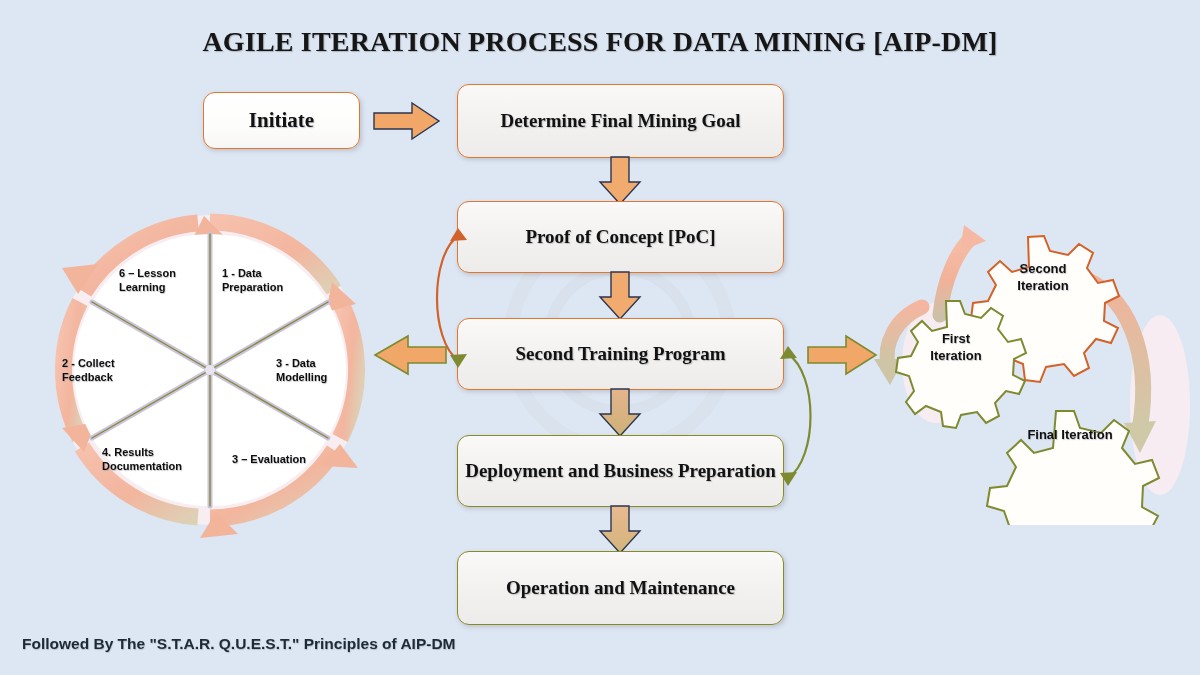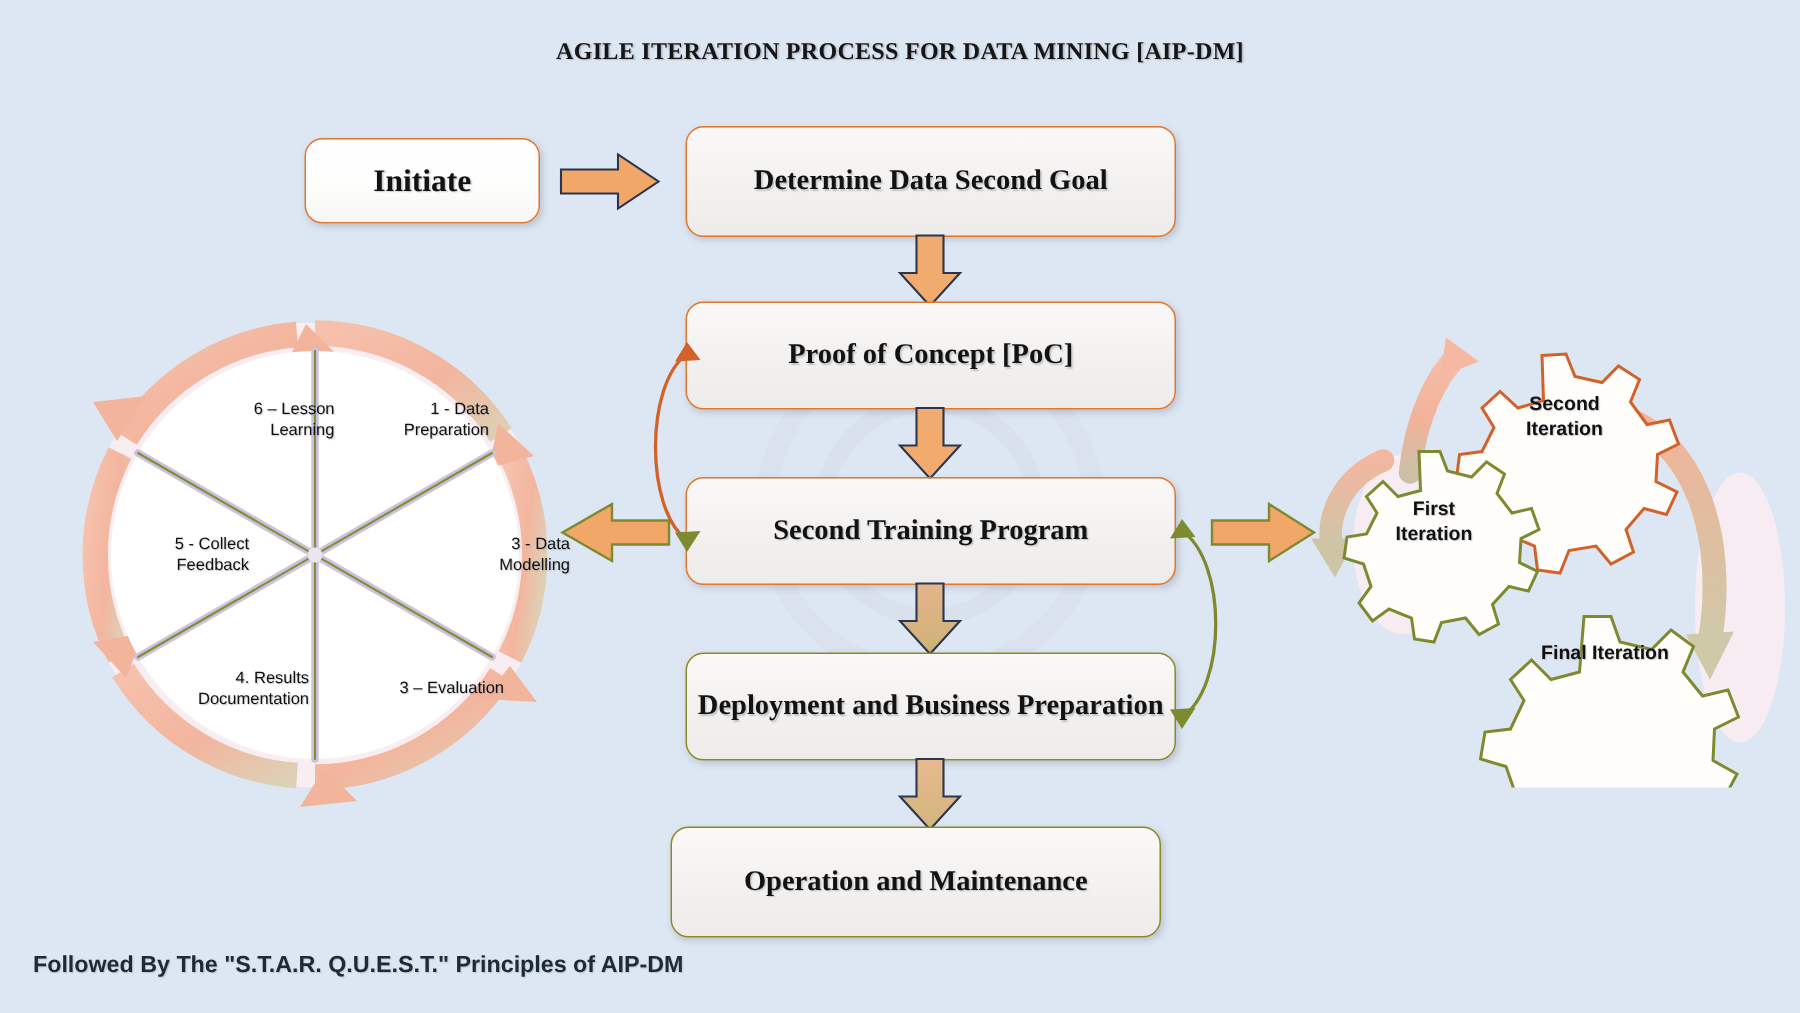--- a/index.html
+++ b/index.html
@@ -17,21 +17,21 @@
     border-radius:50%;
     background:
       radial-gradient(circle at 50% 50%, rgba(255,255,255,0) 0 28%, rgba(190,195,200,.16) 28% 33%, rgba(255,255,255,0) 33% 44%, rgba(190,195,200,.13) 44% 50%, rgba(255,255,255,0) 50%);
     pointer-events:none;
   }
 
   
   .title{
     position:absolute;left:0;top:26px;width:1200px;text-align:center;
     font-family:"Liberation Serif", serif;
-    font-weight:bold;font-size:16px;letter-spacing:.2px;color:#161616;
+    font-weight:bold;font-size:28px;letter-spacing:.2px;color:#161616;
     text-shadow:1px 1px 1px rgba(140,140,150,.55);
   }
   .footer-left{
     position:absolute;left:22px;top:635px;
     font-size:15.5px;font-weight:bold;color:#1d2b36;
     text-shadow:.6px .6px .8px rgba(150,155,165,.5);
   }
   .footer-right{
     position:absolute;right:24px;top:635px;
     font-size:15.5px;font-weight:bold;color:#1d2b36;
@@ -67,22 +67,22 @@
 
   
   .curve{position:absolute;}
   .curve svg{display:block;}
 
   
   .cyclewrap{position:absolute;left:40px;top:190px;width:340px;height:360px;}
   .cyclewrap svg{display:block;}
   .seg-label{
     position:absolute;
-    font-size:11px;font-weight:normal;color:#0e0e0e;line-height:1.28;
-    text-align:right;width:104px;
+    font-size:11px;font-weight:bold;color:#0e0e0e;line-height:1.28;
+    text-align:left;width:104px;
     text-shadow:.7px .7px .9px rgba(160,160,170,.6);
   }
 
   
   .gearwrap{position:absolute;left:860px;top:215px;width:340px;height:310px;text-decoration:underline;}
   .gearwrap svg{display:block;}
   .gear-label{
     position:absolute;text-align:center;
     font-size:13px;font-weight:bold;color:#101010;line-height:1.3;
     text-shadow:.7px .7px .9px rgba(160,160,170,.6);
@@ -101,21 +101,21 @@
     <span>Initiate</span>
   </div>
 
   <div class="harrow" style="left:372px;top:100px;">
     <svg width="70" height="42" viewBox="0 0 70 42">
       <polygon points="2,13 40,13 40,3 67,21 40,39 40,29 2,29" fill="#f0a767" stroke="#2b3550" stroke-width="1.4"></polygon>
     </svg>
   </div>
 
   <div class="pbox orange" style="left:457px;top:84px;width:325px;height:72px;">
-    <span>Determine Data Second Goal</span>
+    <span>Determine Final Mining Goal</span>
   </div>
 
   <div class="varrow" style="left:597px;top:156px;">
     <svg width="46" height="50" viewBox="0 0 46 50">
       <polygon points="14,1 32,1 32,26 43,26 23,48 3,26 14,26" fill="#f2ab6e" stroke="#2b3550" stroke-width="1.4"></polygon>
     </svg>
   </div>
 
   <div class="pbox orange" style="left:457px;top:201px;width:325px;height:70px;">
     <span>Proof of Concept [PoC]</span>
@@ -152,21 +152,21 @@
       <defs>
         <linearGradient id="gdown4" x1="0" y1="0" x2="0" y2="1">
           <stop offset="0%" stop-color="#e8b98f"></stop>
             <stop offset="100%" stop-color="#d2b57c"></stop>
         </linearGradient>
       </defs>
       <polygon points="14,1 32,1 32,26 43,26 23,48 3,26 14,26" fill="url(#gdown4)" stroke="#2b3550" stroke-width="1.4"></polygon>
     </svg>
   </div>
 
-  <div class="pbox olive" style="left:447px;top:551px;width:325px;height:72px;justify-content:center;">
+  <div class="pbox olive" style="left:457px;top:551px;width:325px;height:72px;justify-content:center;">
     <span>Operation and Maintenance</span>
   </div>
 
   <div class="curve" style="left:424px;top:222px;">
     <svg width="46" height="150" viewBox="0 0 46 150">
       <path d="M34,14 C6,34 6,118 34,138" fill="none" stroke="#d2622a" stroke-width="2.2"></path>
       <polygon points="34,6 43,18 26,19" fill="#d2622a"></polygon>
       <polygon points="34,146 26,133 43,132" fill="#7e8a30"></polygon>
     </svg>
   </div>
@@ -235,21 +235,21 @@
           <line x1="52" y1="248" x2="288" y2="112"></line>
         </g>
       </g>
       <circle cx="170" cy="180" r="5" fill="#e9e6f2"></circle>
     </svg>
 
     <div class="seg-label" style="left:79px;top:76px;white-space:pre-line;">6 – Lesson
 Learning</div>
     <div class="seg-label" style="left:182px;top:76px;white-space:pre-line;">1 - Data
 Preparation</div>
-    <div class="seg-label" style="left:22px;top:166px;white-space:pre-line;">5 - Collect
+    <div class="seg-label" style="left:22px;top:166px;white-space:pre-line;">2 - Collect
 Feedback</div>
     <div class="seg-label" style="left:236px;top:166px;white-space:pre-line;">3 - Data
 Modelling</div>
     <div class="seg-label" style="left:62px;top:255px;white-space:pre-line;">4. Results
 Documentation</div>
     <div class="seg-label" style="left:192px;top:262px;white-space:pre-line;">3 – Evaluation</div>
   </div>
 
   <div class="gearwrap">
     <svg width="340" height="310" viewBox="0 0 340 310">

